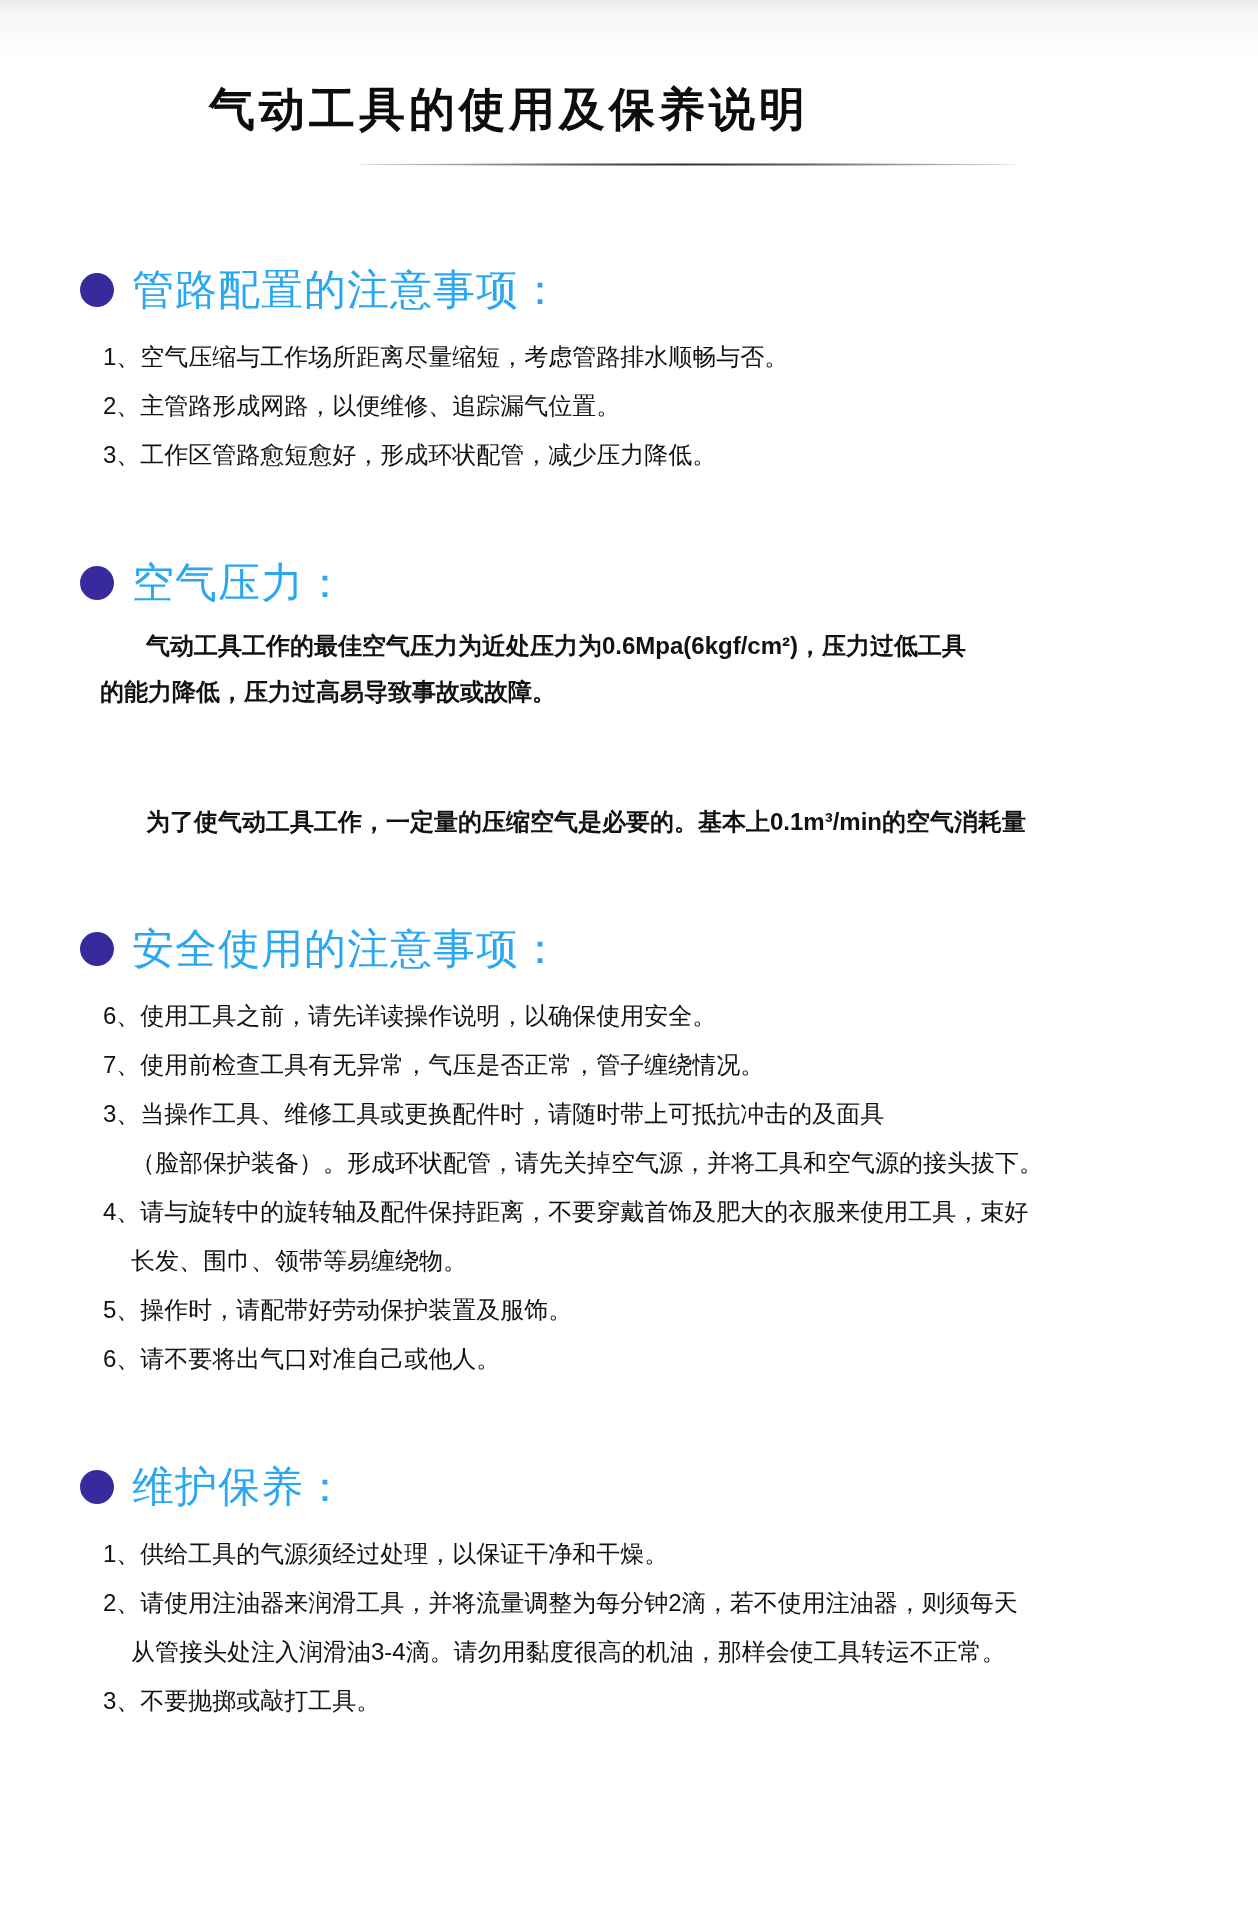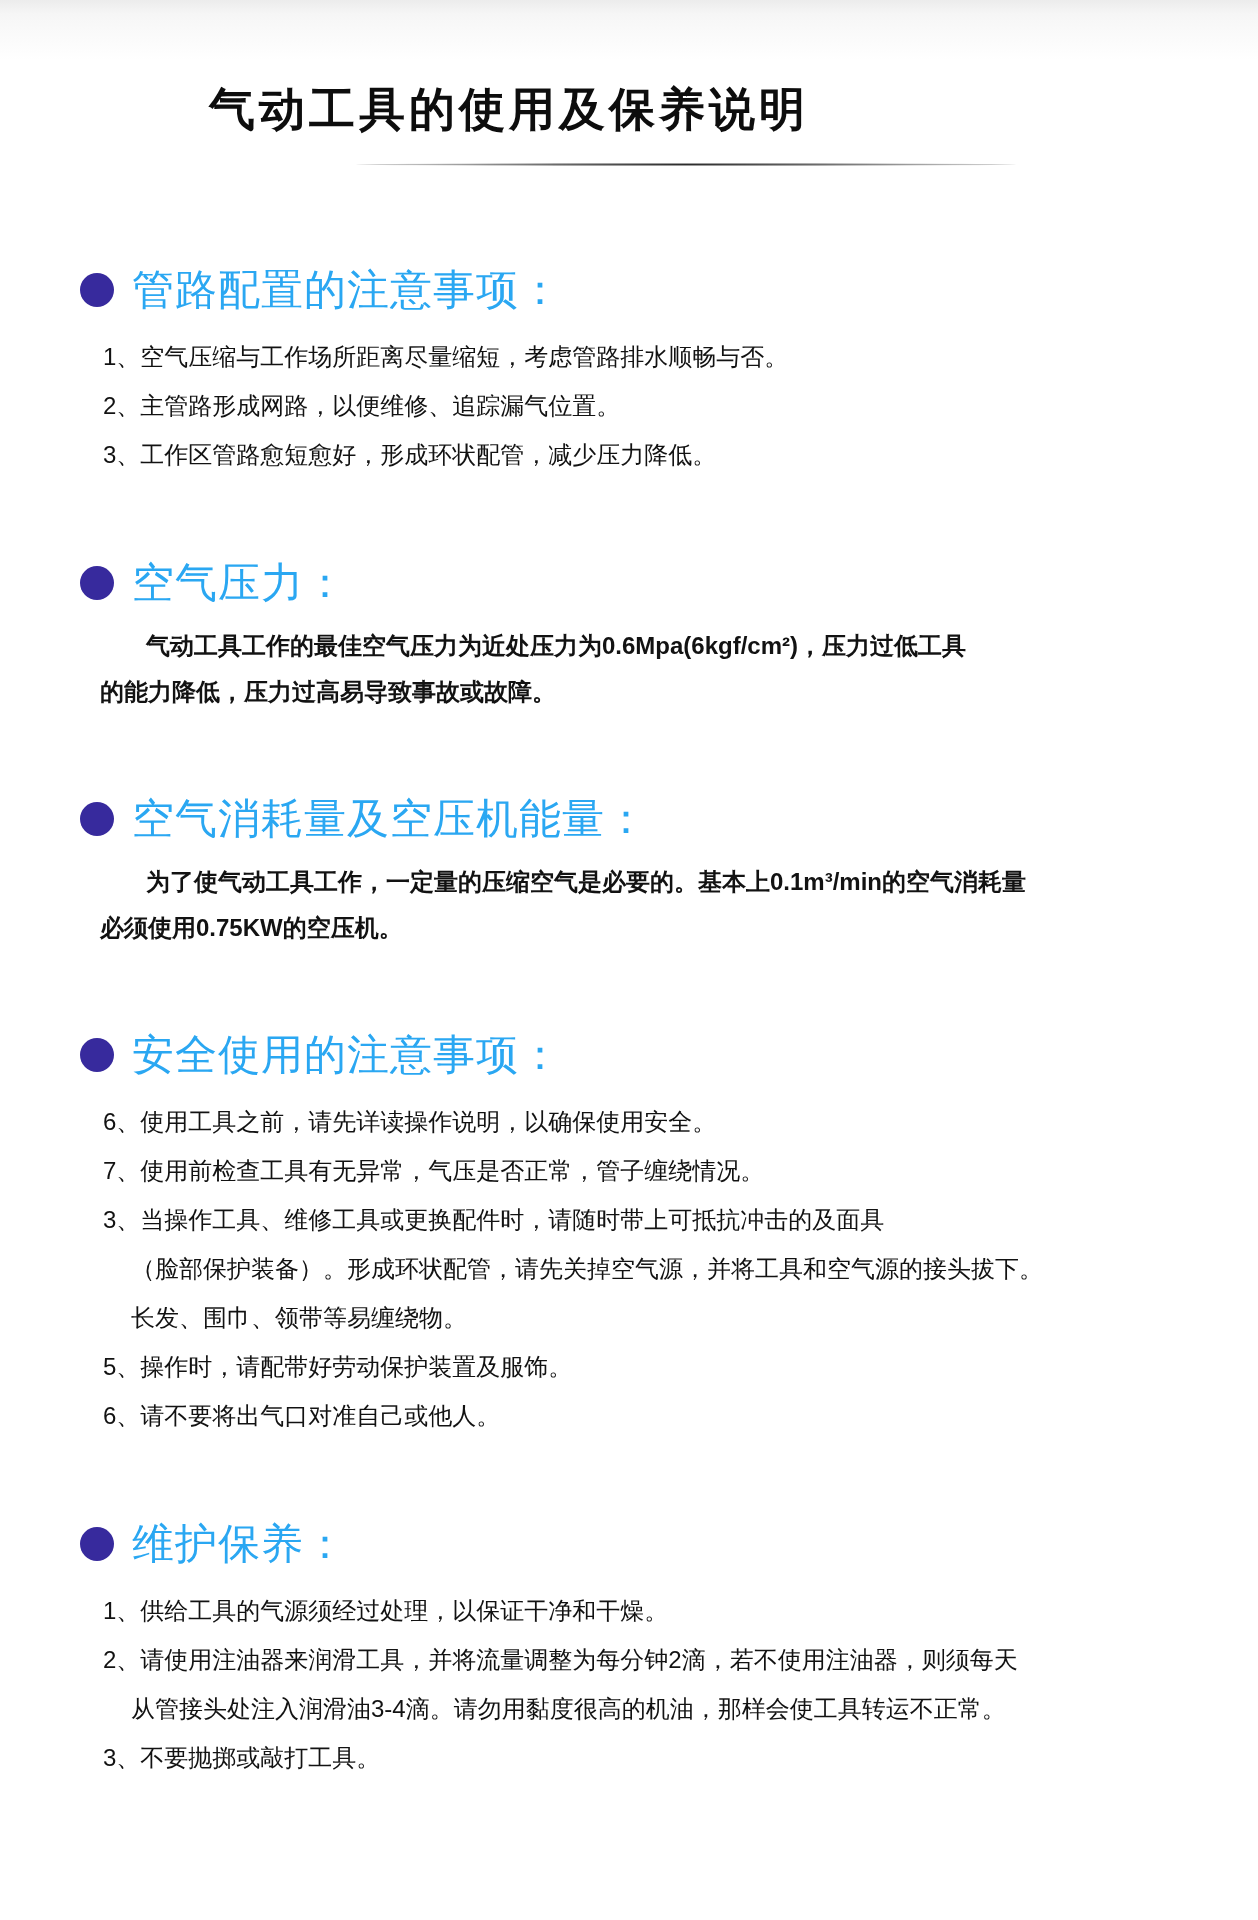--- a/index.html
+++ b/index.html
@@ -113,40 +113,36 @@
       <span class="bullet"></span>
       <h2 class="section-heading">空气压力：</h2>
     </div>
     <div class="para">
       <div class="line first-indent">气动工具工作的最佳空气压力为近处压力为0.6Mpa(6kgf/cm²)，压力过低工具</div>
       <div class="line">的能力降低，压力过高易导致事故或故障。</div>
     </div>
   </div>
 
   <div class="section s-gap">
-    <div class="heading-row">
-      <span class="bullet"></span>
-      <h2 class="section-heading">空气消耗量及空压机能量：</h2>
-    </div>
     <div class="para">
       <div class="line first-indent">为了使气动工具工作，一定量的压缩空气是必要的。基本上0.1m³/min的空气消耗量</div>
-      <div class="line">必须使用0.75KW的空压机。</div>
     </div>
   </div>
 
   <div class="section s-gap">
     <div class="heading-row">
       <span class="bullet"></span>
       <h2 class="section-heading">安全使用的注意事项：</h2>
     </div>
     <div class="lines">
       <div class="line">6、使用工具之前，请先详读操作说明，以确保使用安全。</div>
       <div class="line">7、使用前检查工具有无异常，气压是否正常，管子缠绕情况。</div>
       <div class="line">3、当操作工具、维修工具或更换配件时，请随时带上可抵抗冲击的及面具</div>
       <div class="line cont">（脸部保护装备）。形成环状配管，请先关掉空气源，并将工具和空气源的接头拔下。</div>
+      <div class="line">4、请与旋转中的旋转轴及配件保持距离，不要穿戴首饰及肥大的衣服来使用工具，束好</div>
       <div class="line cont">长发、围巾、领带等易缠绕物。</div>
       <div class="line">5、操作时，请配带好劳动保护装置及服饰。</div>
       <div class="line">6、请不要将出气口对准自己或他人。</div>
     </div>
   </div>
 
   <div class="section s-gap">
     <div class="heading-row">
       <span class="bullet"></span>
       <h2 class="section-heading">维护保养：</h2>

